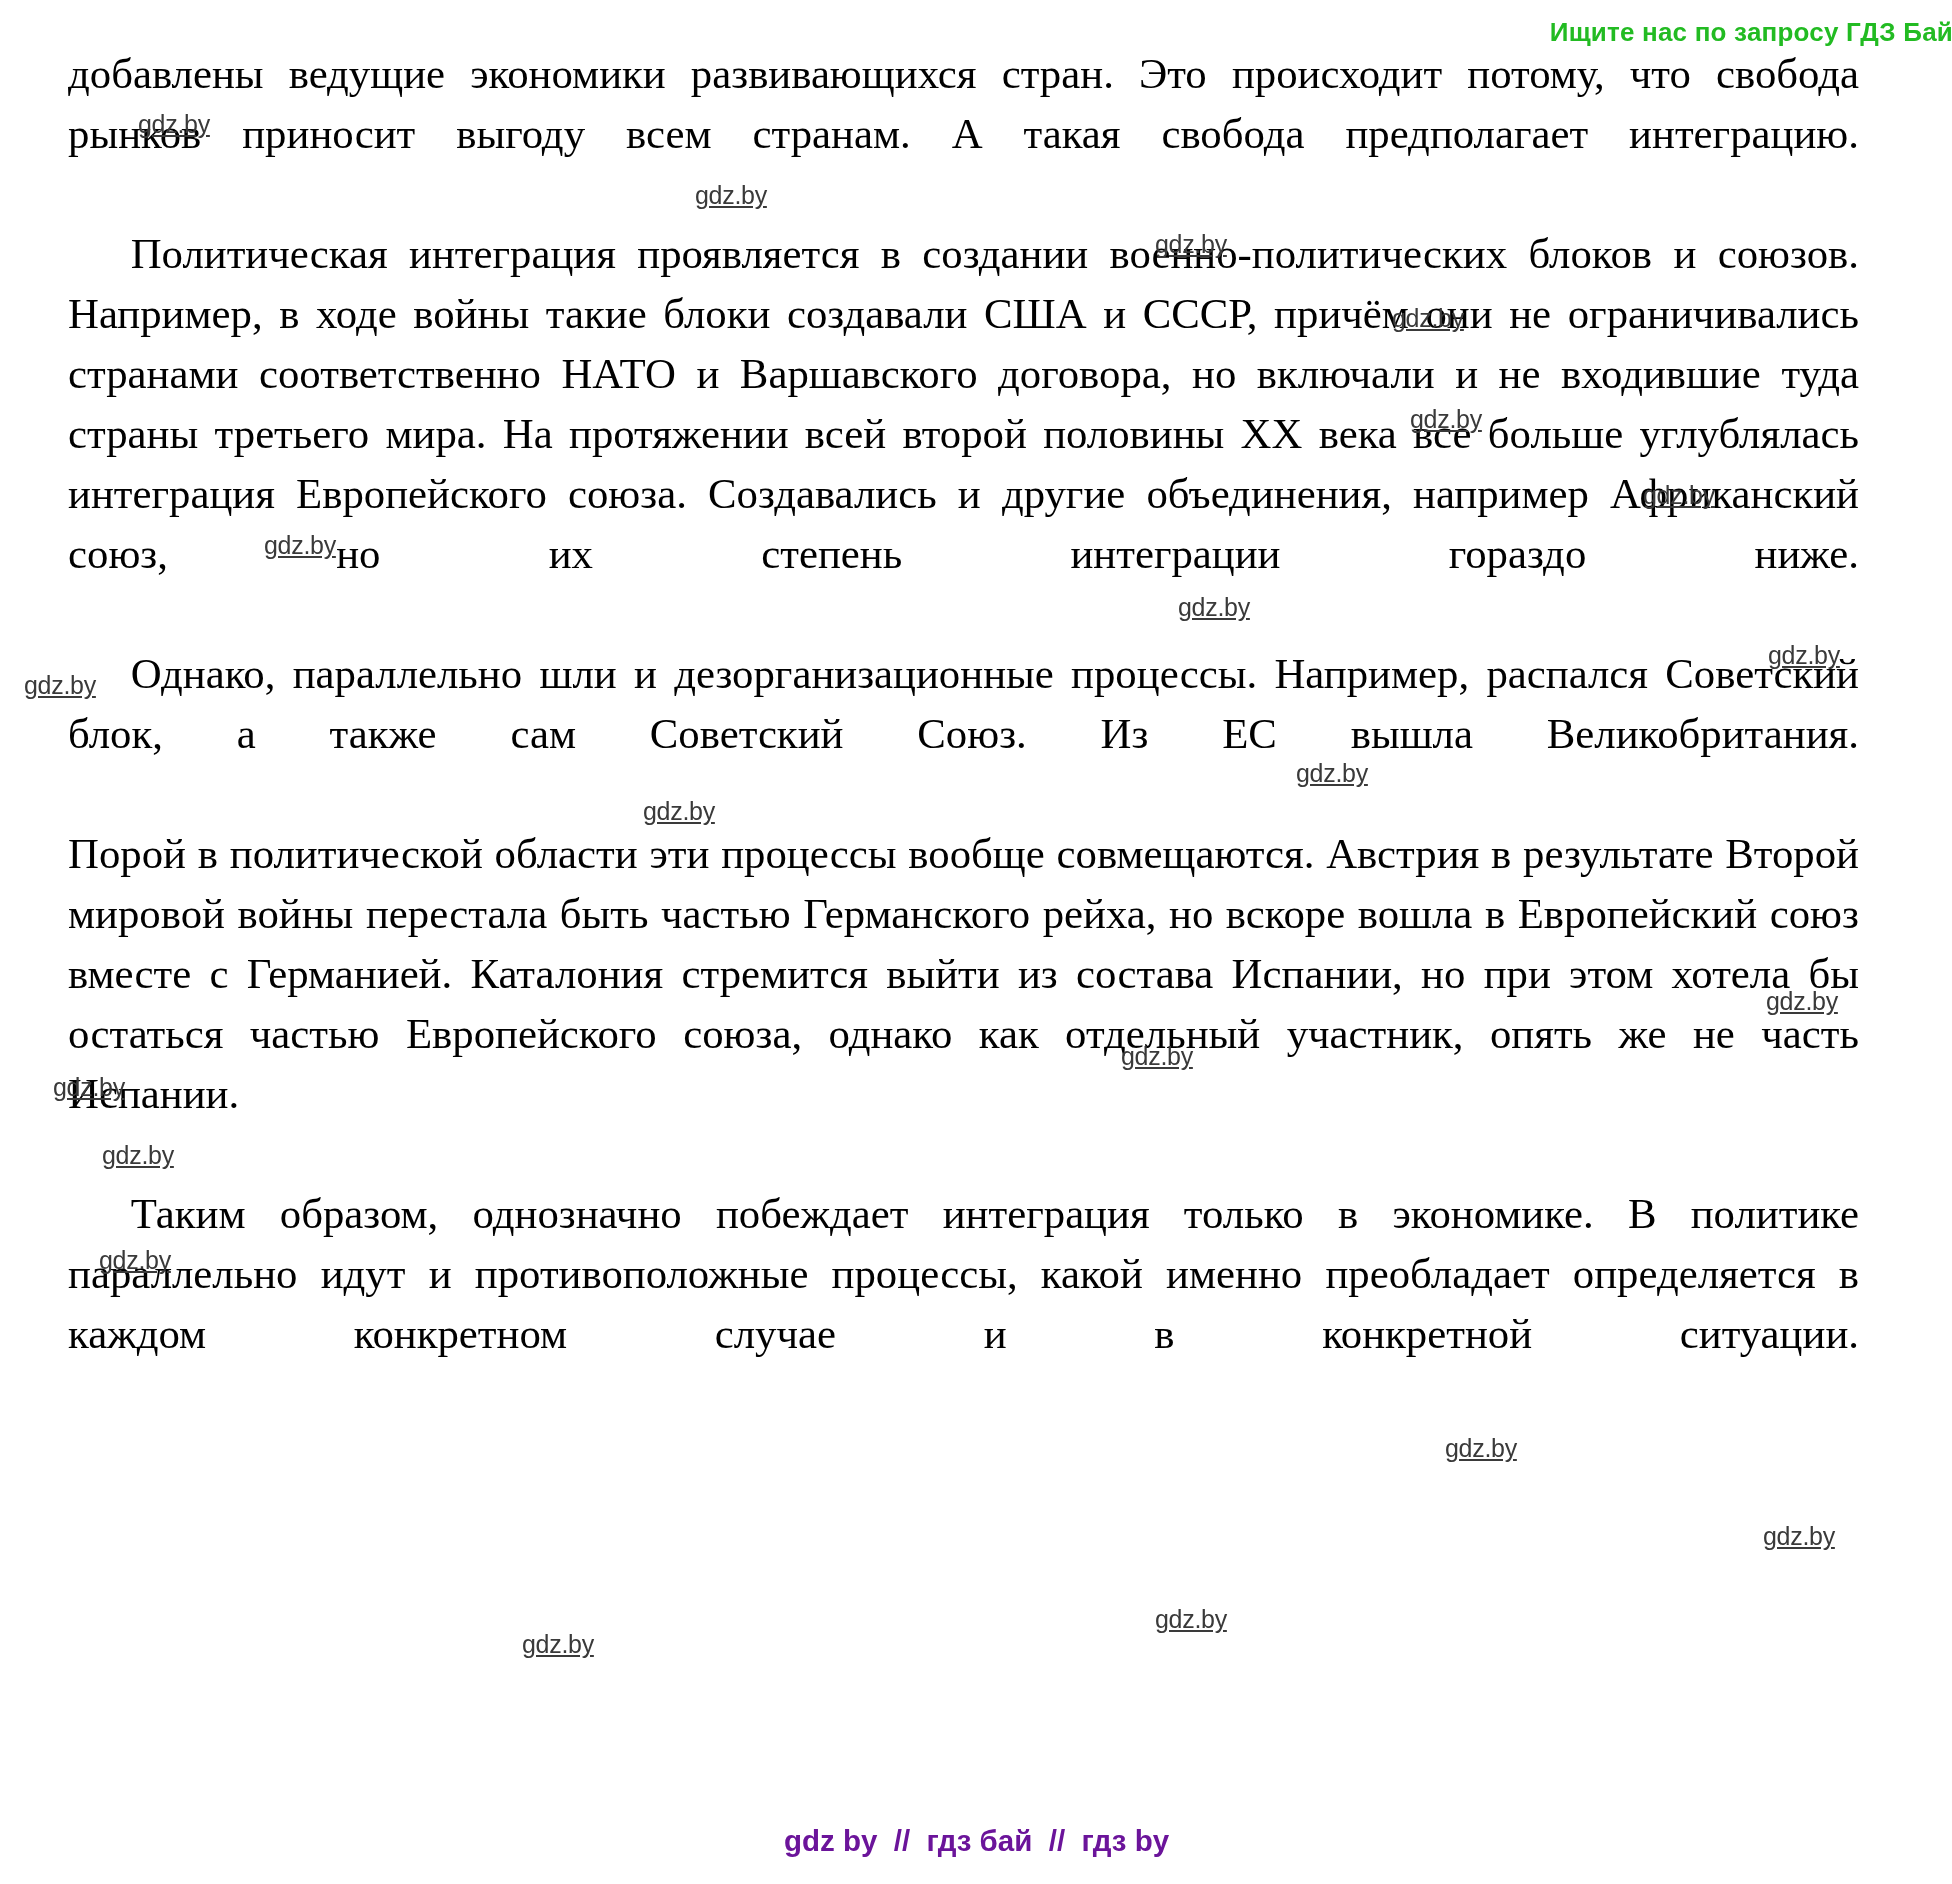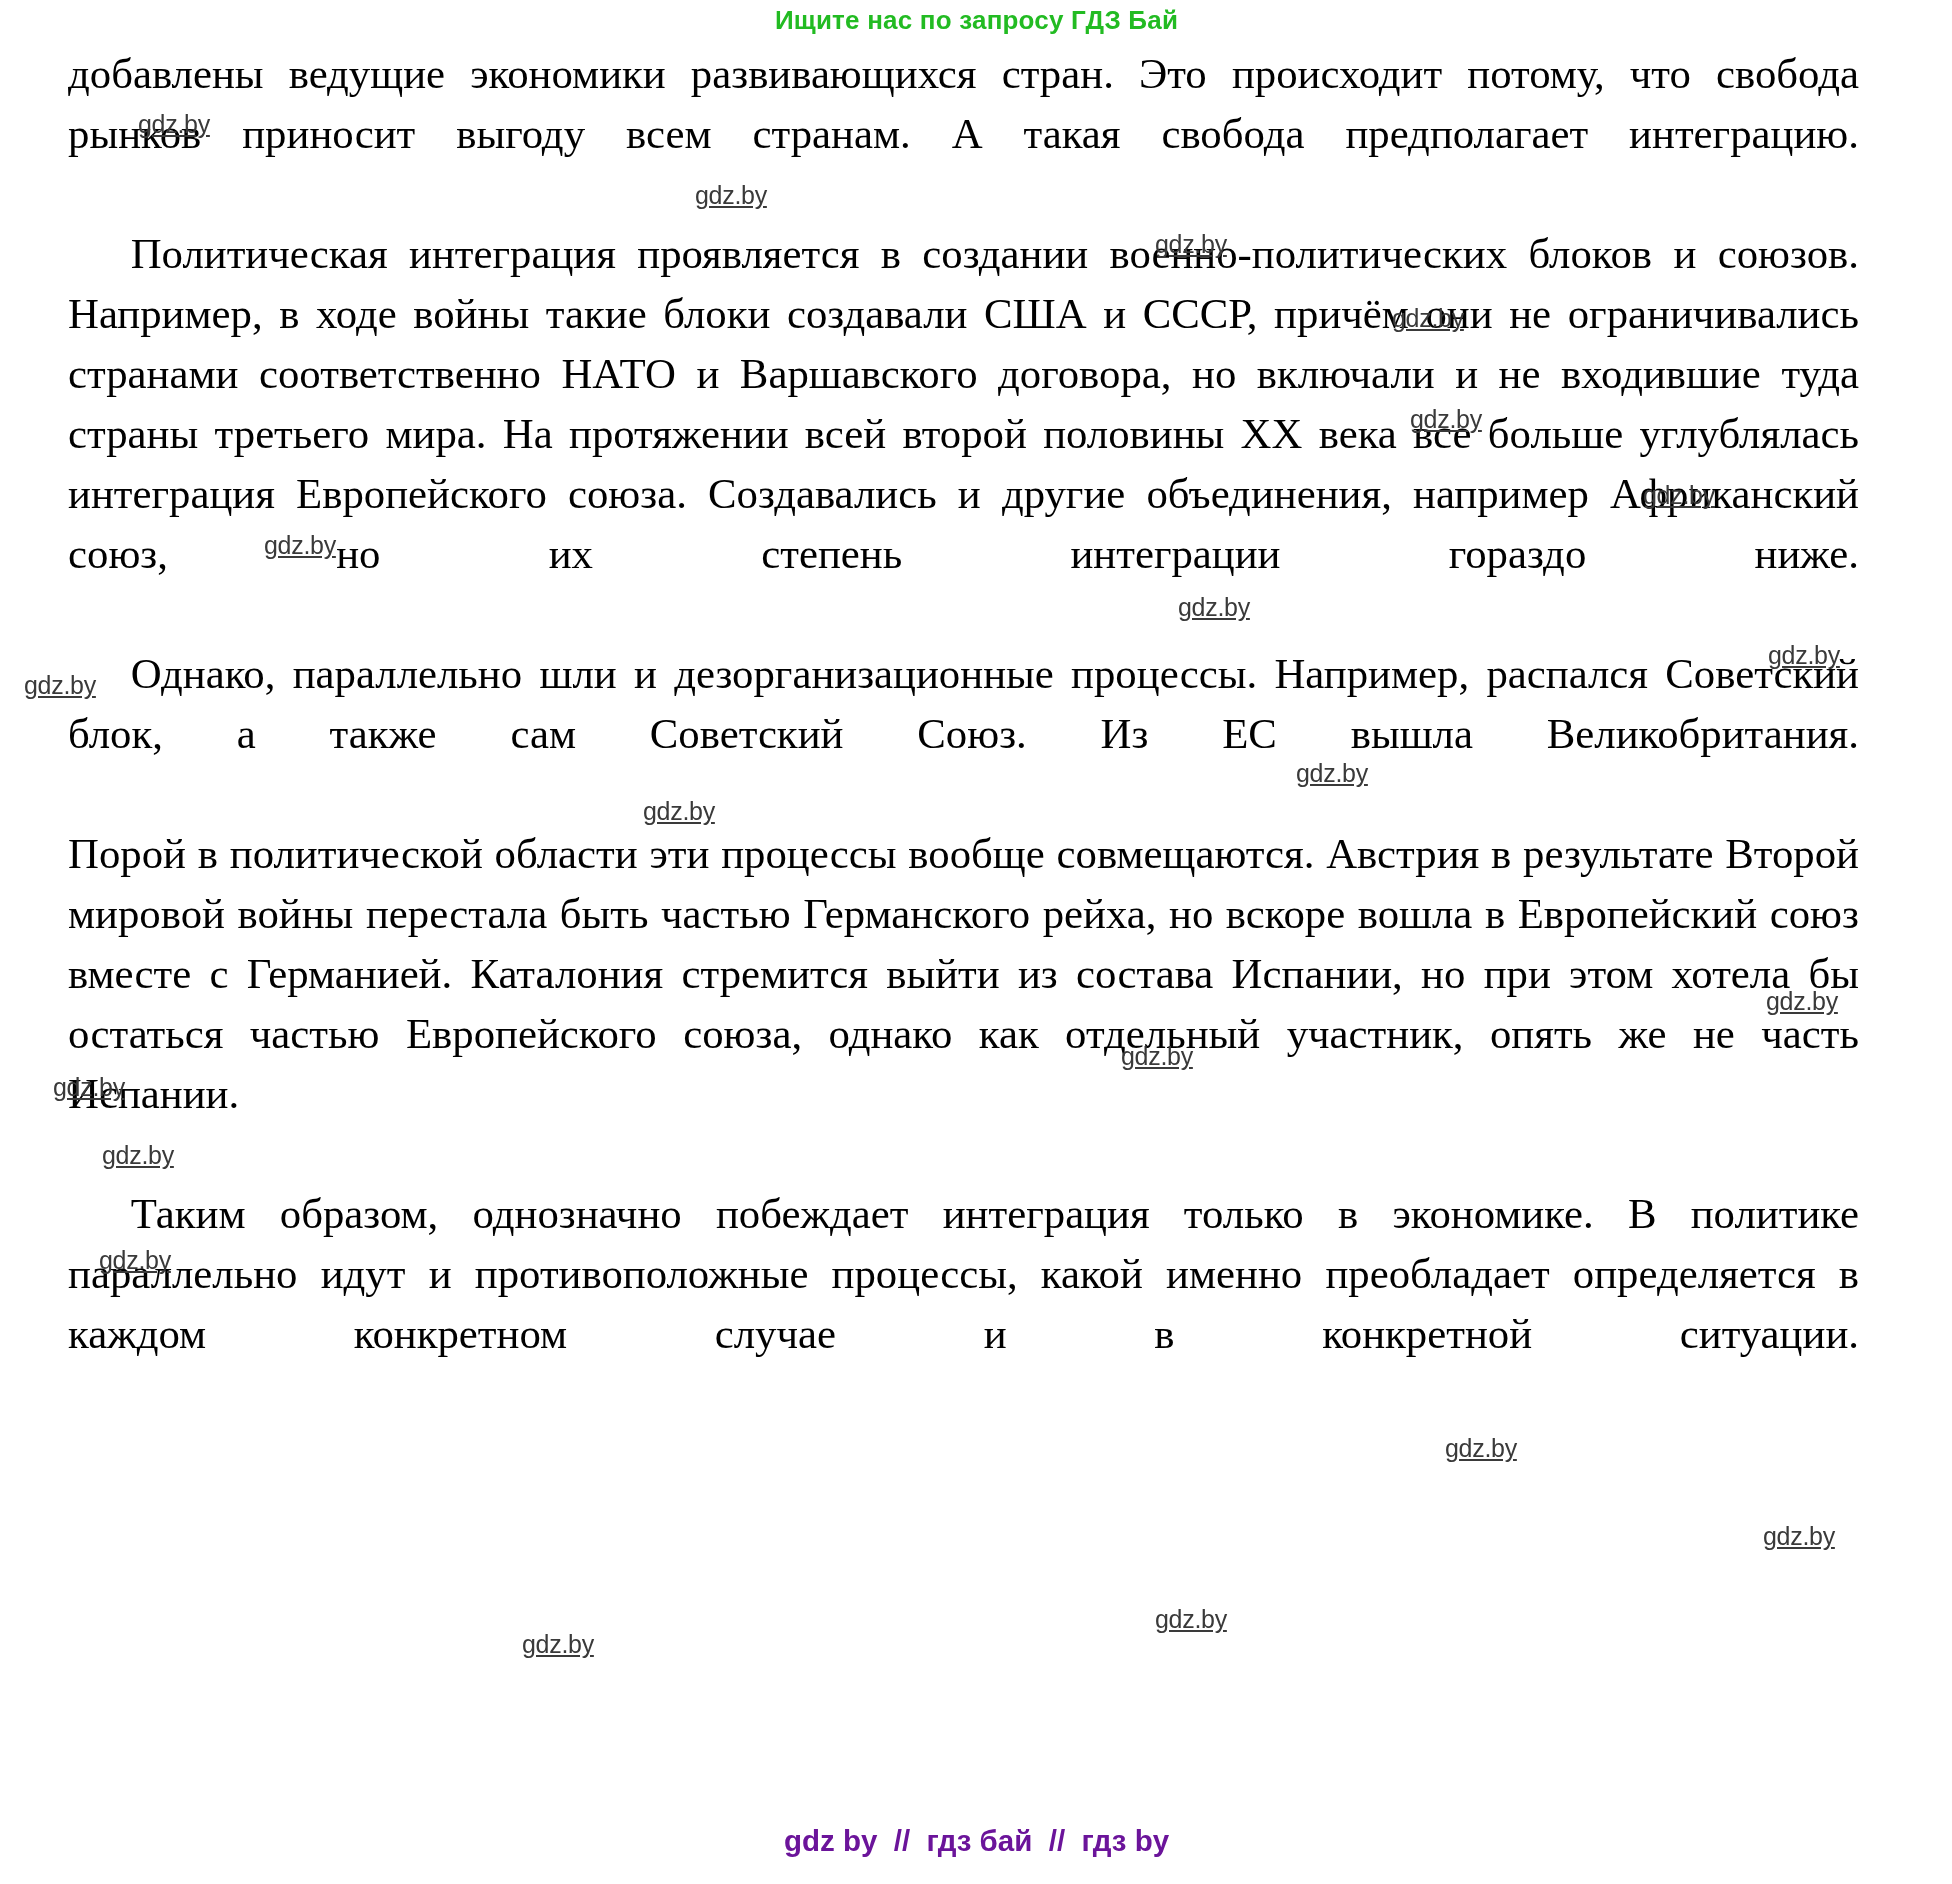--- a/index.html
+++ b/index.html
@@ -14,28 +14,28 @@
     overflow: hidden;
     font-family: "Liberation Serif", "DejaVu Serif", serif;
   }
 
   
   #promo-header {
     position: absolute;
     top: 0px;
     left: 0;
     width: 1953px;
-    text-align: center;
+    text-align: right;
     font-family: "Liberation Sans", "DejaVu Sans", sans-serif;
     font-size: 26px;
     font-weight: 700;
     color: #22bb22;
     letter-spacing: 0.2px;
     line-height: 34px;
-    padding-top: 3px;
+    padding-top: 15px;
     white-space: nowrap;
   }
 
   
   #doc-body {
     position: absolute;
     left: 68px;
     top: 44px;
     width: 1800px;
     font-size: 43px;

